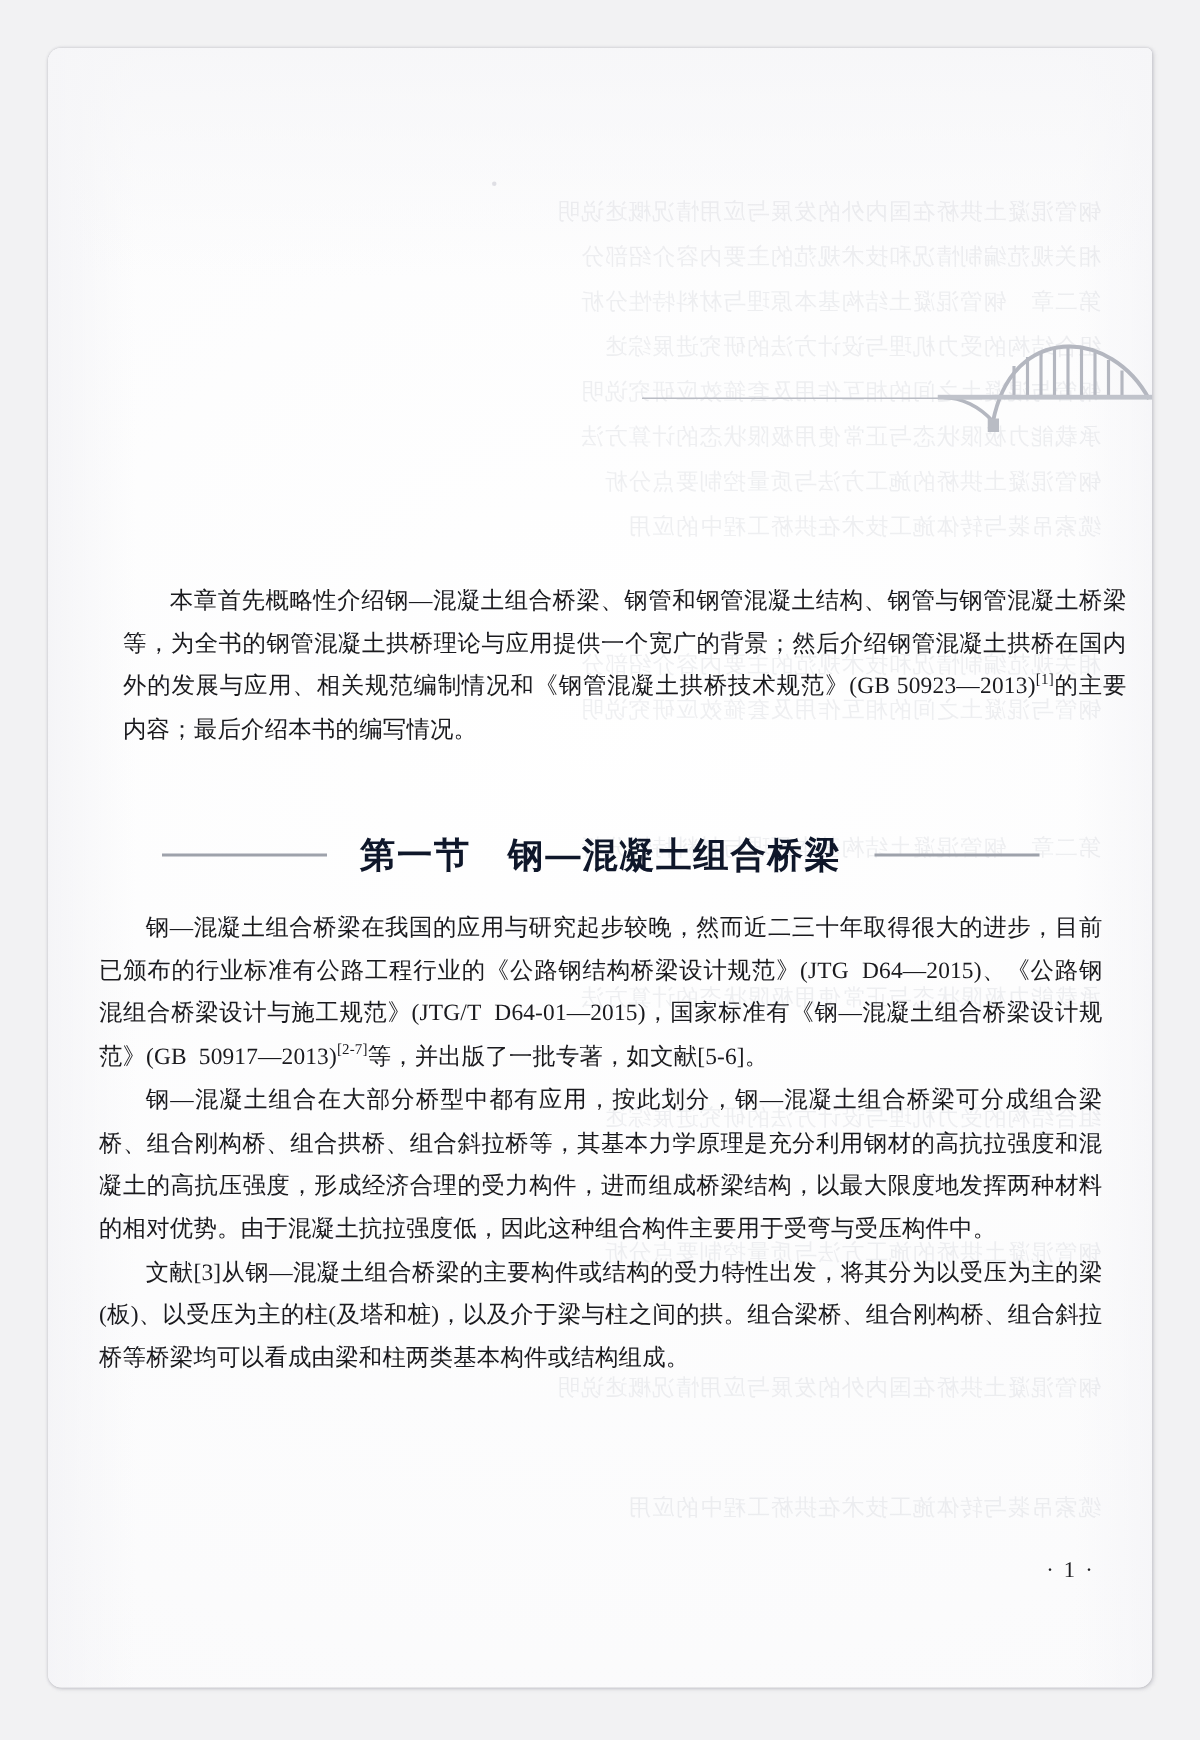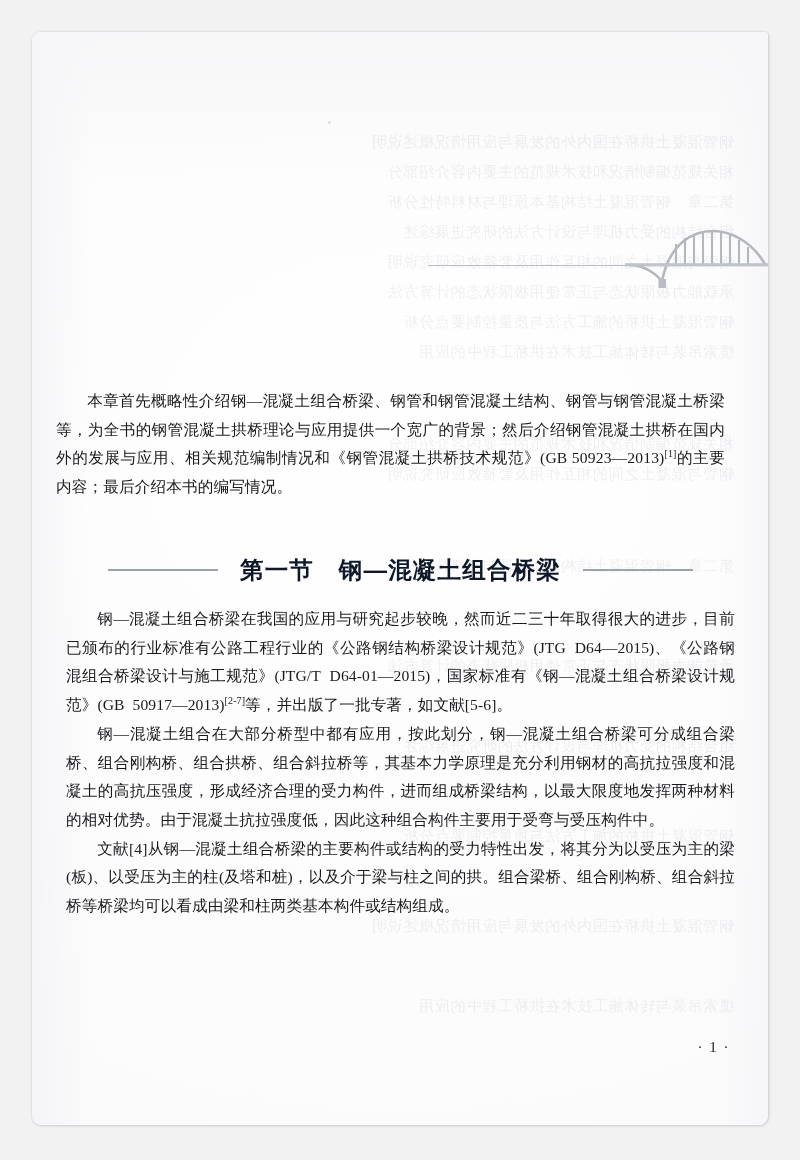--- a/index.html
+++ b/index.html
@@ -109,21 +109,21 @@
     position: absolute;
     left: 593px;
     top: 1px;
     width: 150px;
     height: 86px;
   }
 
   
   #intro-block {
     position: absolute;
-    left: 24px;
+    left: 50px;
     top: 355px;
     width: 669px;
   }
 
   
   #section-head {
     position: absolute;
     left: 34px;
     top: 516px;
     width: 669px;
@@ -263,19 +263,19 @@
       <span id="section-title">第一节　钢—混凝土组合桥梁</span>
       <span class="rule"></span>
     </div>
 
     <div id="body-block">
 
       <p class="para latin-tight">钢—混凝土组合桥梁在我国的应用与研究起步较晚，然而近二三十年取得很大的进步，目前已颁布的行业标准有公路工程行业的《公路钢结构桥梁设计规范》(JTG&nbsp; D64—2015)、《公路钢混组合桥梁设计与施工规范》(JTG/T&nbsp; D64-01—2015)，国家标准有《钢—混凝土组合桥梁设计规范》(GB&nbsp; 50917—2013)<sup>[2-7]</sup>等，并出版了一批专著，如文献[5-6]。</p>
 
       <p class="para">钢—混凝土组合在大部分桥型中都有应用，按此划分，钢—混凝土组合桥梁可分成组合梁桥、组合刚构桥、组合拱桥、组合斜拉桥等，其基本力学原理是充分利用钢材的高抗拉强度和混凝土的高抗压强度，形成经济合理的受力构件，进而组成桥梁结构，以最大限度地发挥两种材料的相对优势。由于混凝土抗拉强度低，因此这种组合构件主要用于受弯与受压构件中。</p>
 
-      <p class="para">文献[4]从钢—混凝土组合桥梁的主要构件或结构的受力特性出发，将其分为以受压为主的梁(板)、以受压为主的柱(及塔和桩)，以及介于梁与柱之间的拱。组合梁桥、组合刚构桥、组合斜拉桥等桥梁均可以看成由梁和柱两类基本构件或结构组成。</p>
+      <p class="para">文献[3]从钢—混凝土组合桥梁的主要构件或结构的受力特性出发，将其分为以受压为主的梁(板)、以受压为主的柱(及塔和桩)，以及介于梁与柱之间的拱。组合梁桥、组合刚构桥、组合斜拉桥等桥梁均可以看成由梁和柱两类基本构件或结构组成。</p>
     </div>
 
     <div id="folio">· 1 ·</div>
 
   </div>
 </div>
 
 </body></html>

